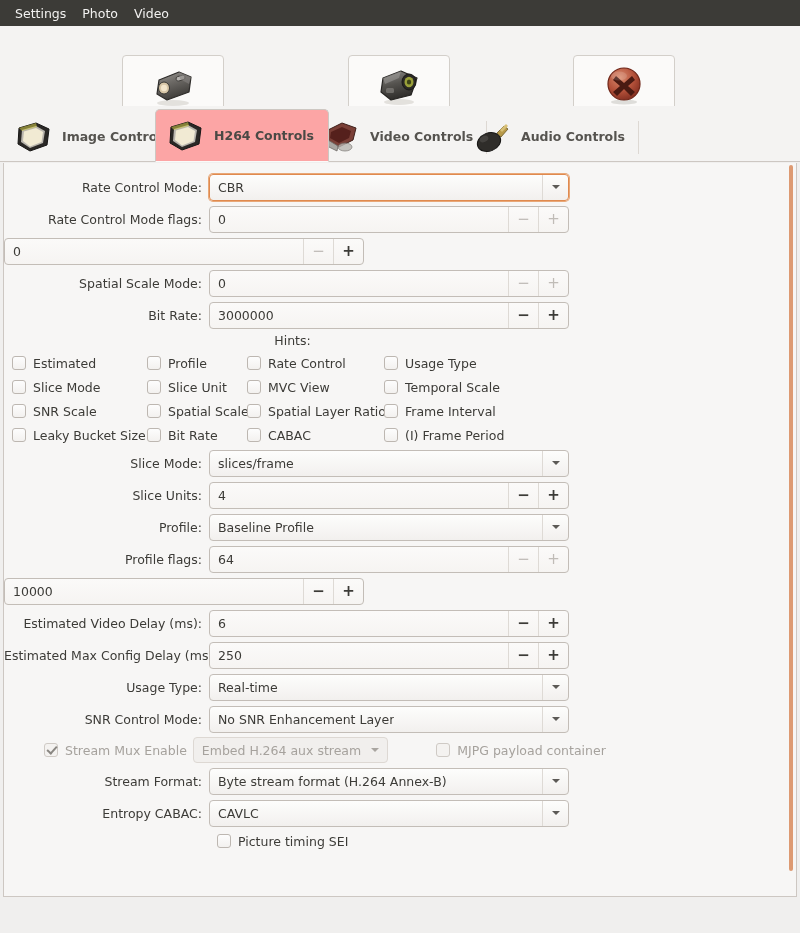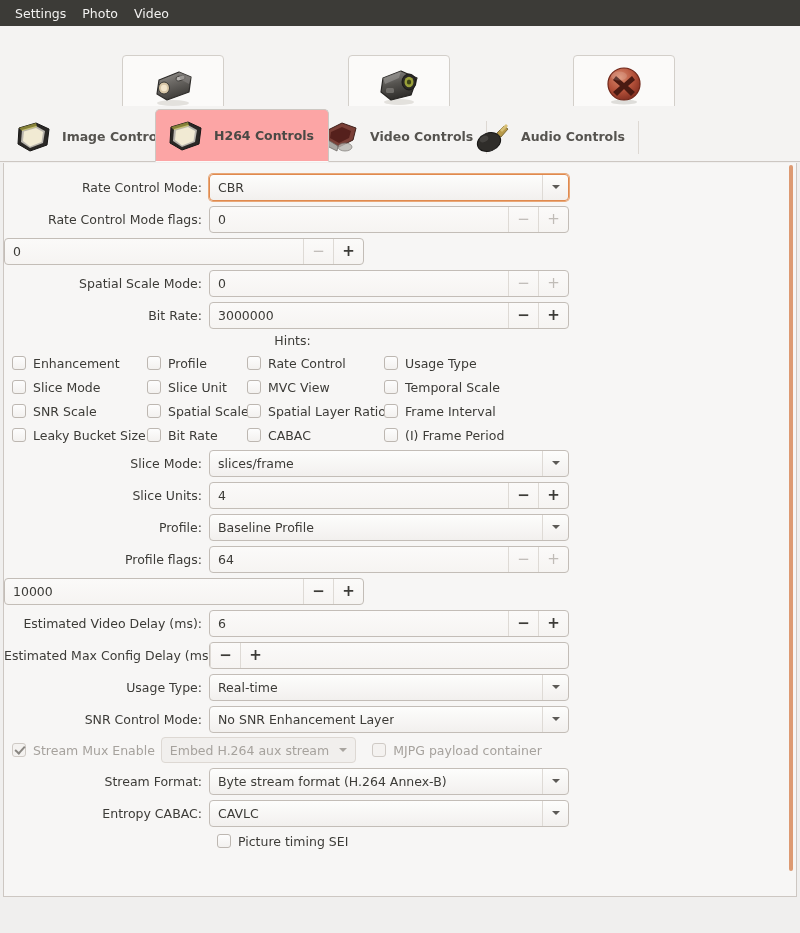--- a/index.html
+++ b/index.html
@@ -289,21 +289,21 @@
   .chk.disabled .box { border-color: #cfcac5; background: #f4f2f0; }
 
   
   .muxrow {
     display: flex;
     align-items: center;
     height: 30px;
     padding-left: 8px;
     gap: 0;
   }
-  .muxrow .chk { margin-right: 6px; }
+  .muxrow .chk { margin-right: 6px; margin-left: 32px; }
   .mini-combo {
     height: 26px;
     background: #f1efed;
     border: 1px solid #ddd8d3;
     border-radius: 4px;
     display: flex;
     align-items: center;
     padding: 0 8px;
     gap: 10px;
     color: #a6a29d;
@@ -501,21 +501,21 @@
         <span class="sval">3000000</span>
         <span class="sbtn">−</span>
         <span class="sbtn">+</span>
       </div>
     </div>
 
     <div class="hints-title">Hints:</div>
     <div class="hints-grid">
       <div class="chk">
           <span class="box"></span>
-          <span>Enhancement</span>
+          <span>Estimated</span>
         </div>
       <div class="chk">
           <span class="box"></span>
           <span>Profile</span>
         </div>
       <div class="chk">
           <span class="box"></span>
           <span>Rate Control</span>
         </div>
       <div class="chk">
@@ -626,20 +626,21 @@
       <div class="spin">
         <span class="sval">6</span>
         <span class="sbtn">−</span>
         <span class="sbtn">+</span>
       </div>
     </div>
 
     <div class="row">
       <div class="lbl">Estimated Max Config Delay (ms):</div>
       <div class="spin">
+        <span class="sval">250</span>
         <span class="sbtn">−</span>
         <span class="sbtn">+</span>
       </div>
     </div>
 
     <div class="row">
       <div class="lbl">Usage Type:</div>
       <div class="combo">
         <span class="ctext">Real-time</span>
         <span class="carrow">

